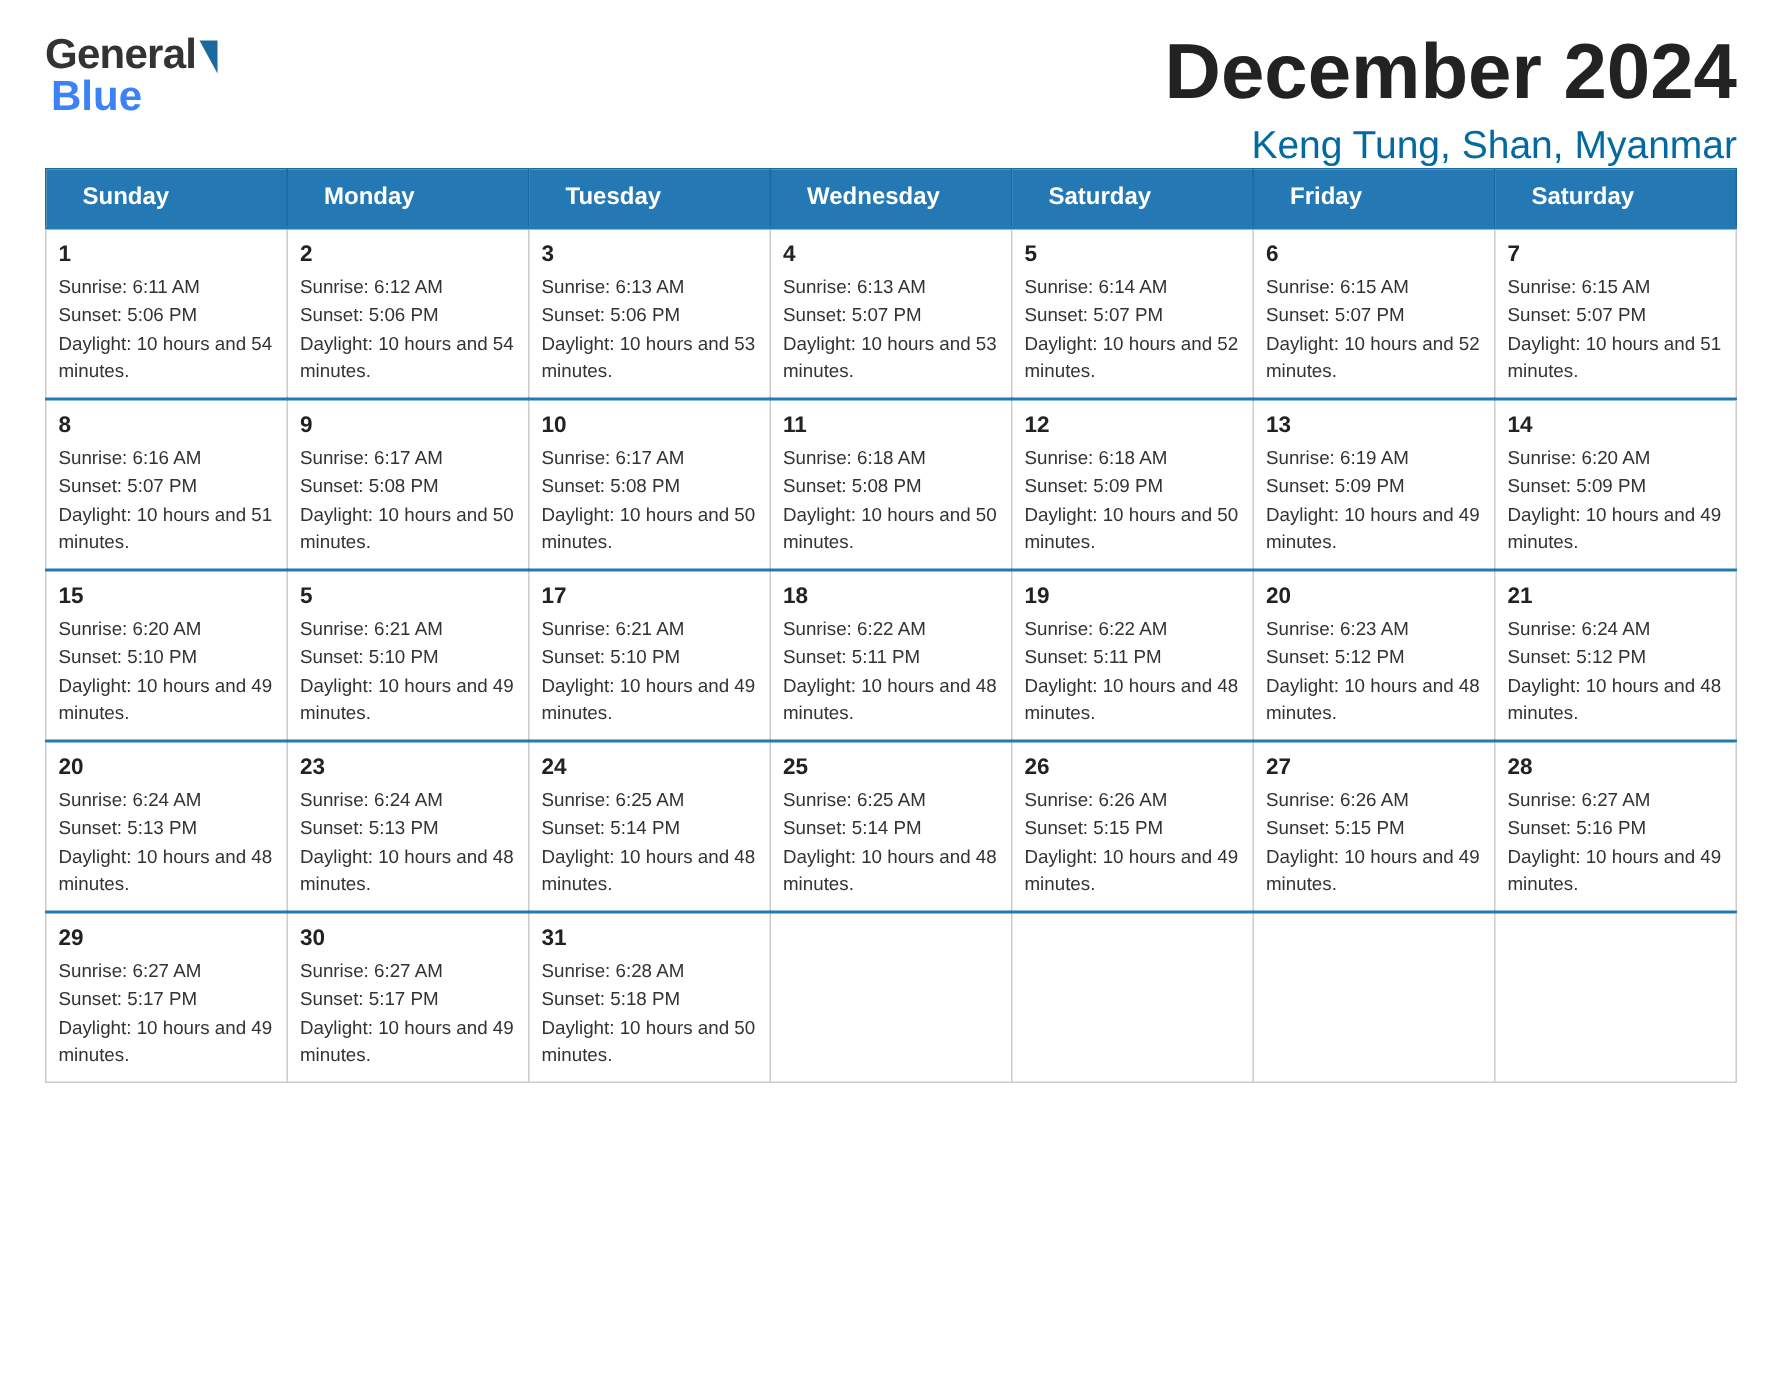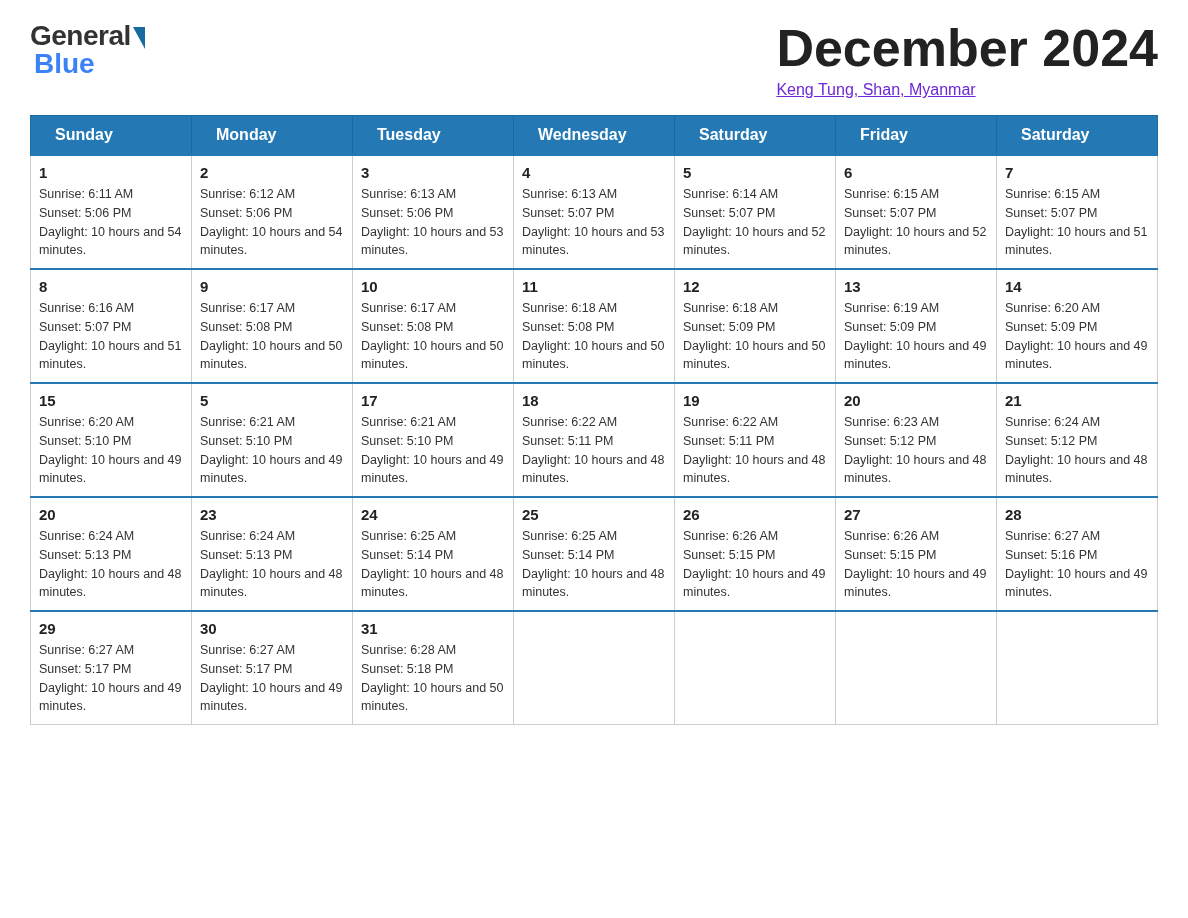--- a/index.html
+++ b/index.html
@@ -7,21 +7,20 @@
       font-family: Arial, sans-serif;
       background: #fff;
       padding: 20px 30px;
       width: 1188px;
       min-height: 918px;
     }
     .header {
       display: flex;
       justify-content: space-between;
       align-items: flex-start;
-      margin-bottom: 16px;
     }
     .logo {
       display: flex;
       flex-direction: column;
       align-items: flex-start;
     }
     .logo-top {
       display: flex;
       align-items: center;
     }
@@ -41,33 +40,32 @@
       margin-top: 4px;
     }
     .logo-blue {
       font-size: 28px;
       font-weight: bold;
       color: #3b82f6;
       margin-top: -4px;
       margin-left: 4px;
     }
     .title-section {
-      text-align: left;
+      text-align: right;
     }
     .month-title {
       font-size: 52px;
       font-weight: bold;
       color: #222;
       line-height: 1.1;
     }
     .location {
-      font-size: 16px;
-      color: #6d28d9;
+      font-size: 26px;
+      color: #0369a1;
       margin-top: 4px;
-      text-decoration: underline;
     }
     table {
       width: 100%;
       border-collapse: collapse;
       table-layout: fixed;
     }
     thead tr th {
       background: #2479b5;
       color: #fff;
       padding: 10px 24px;

